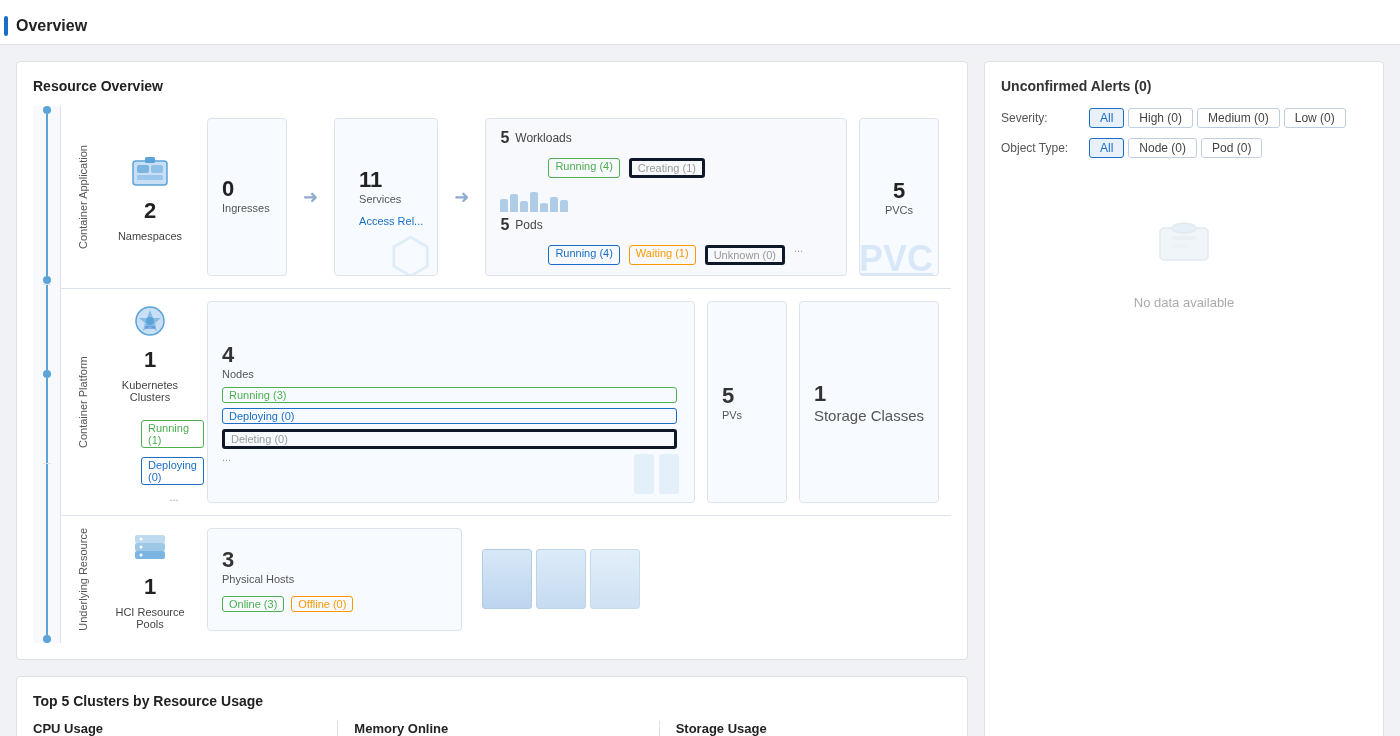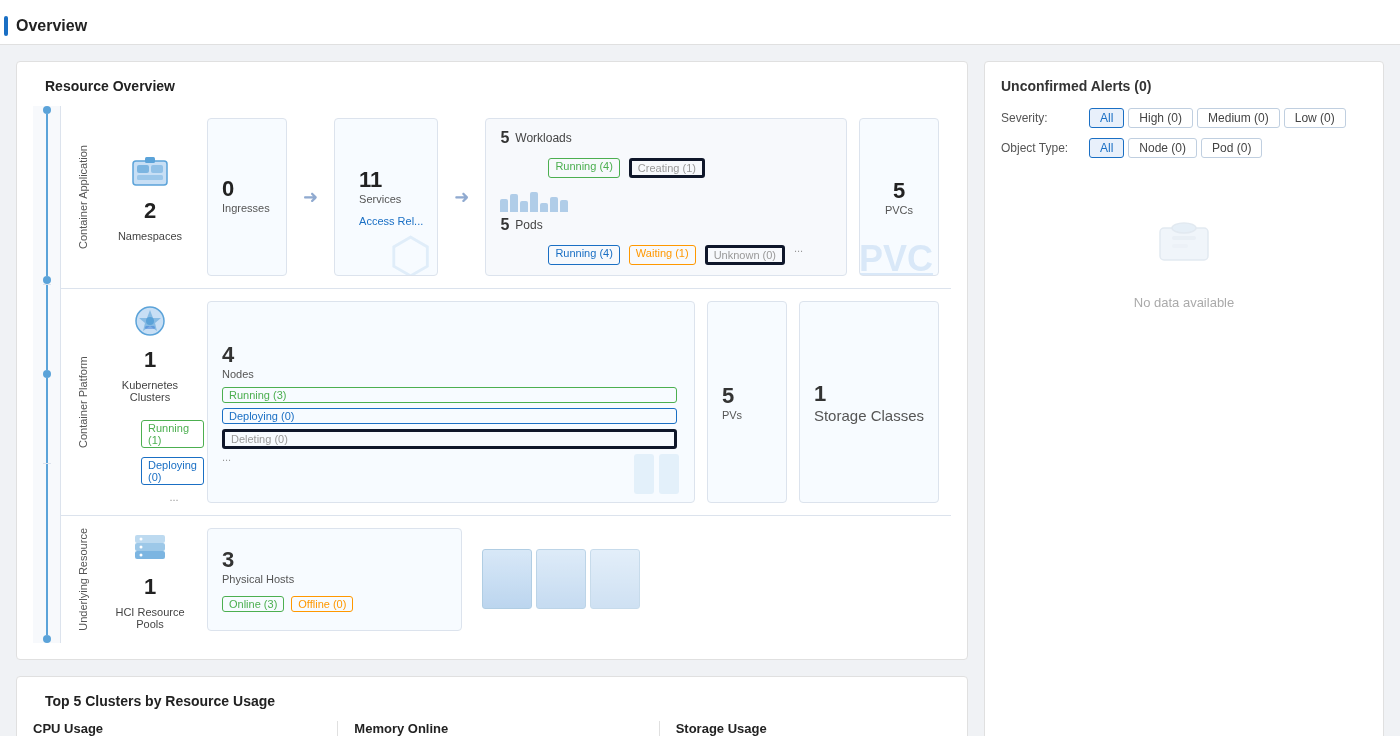--- a/index.html
+++ b/index.html
@@ -14,21 +14,21 @@
     .main-content { display: flex; flex: 1; padding: 16px; gap: 16px; }
 
     
     .left-panel { flex: 1; display: flex; flex-direction: column; gap: 16px; }
 
     
     .right-panel { width: 400px; background: #fff; border: 1px solid #e0e0e0; border-radius: 4px; padding: 16px; }
 
     
     .resource-overview { background: #fff; border: 1px solid #e0e0e0; border-radius: 4px; padding: 16px; }
-    .section-title { font-size: 14px; font-weight: 600; margin-bottom: 12px; color: #222; margin-left: 12px; }
+    .section-title { font-size: 14px; font-weight: 600; margin-bottom: 12px; color: #222; }
 
     .tiers-content { flex: 1; display: flex; flex-direction: column; }
 
     .tier-row { display: flex; align-items: stretch; border-bottom: 1px solid #dce3ed; padding: 12px; gap: 12px; min-height: 100px; }
     .tier-row:last-child { border-bottom: none; }
 
     .tier-icon-name { display: flex; flex-direction: column; align-items: center; justify-content: center; width: 90px; min-width: 90px; gap: 6px; }
     .tier-icon { width: 40px; height: 40px; display: flex; align-items: center; justify-content: center; }
 
     .detail-box { border: 1px solid #dce3ed; border-radius: 4px; padding: 10px 14px; display: flex; flex-direction: column; justify-content: center; min-width: 80px; background: #f7f9fc; }

